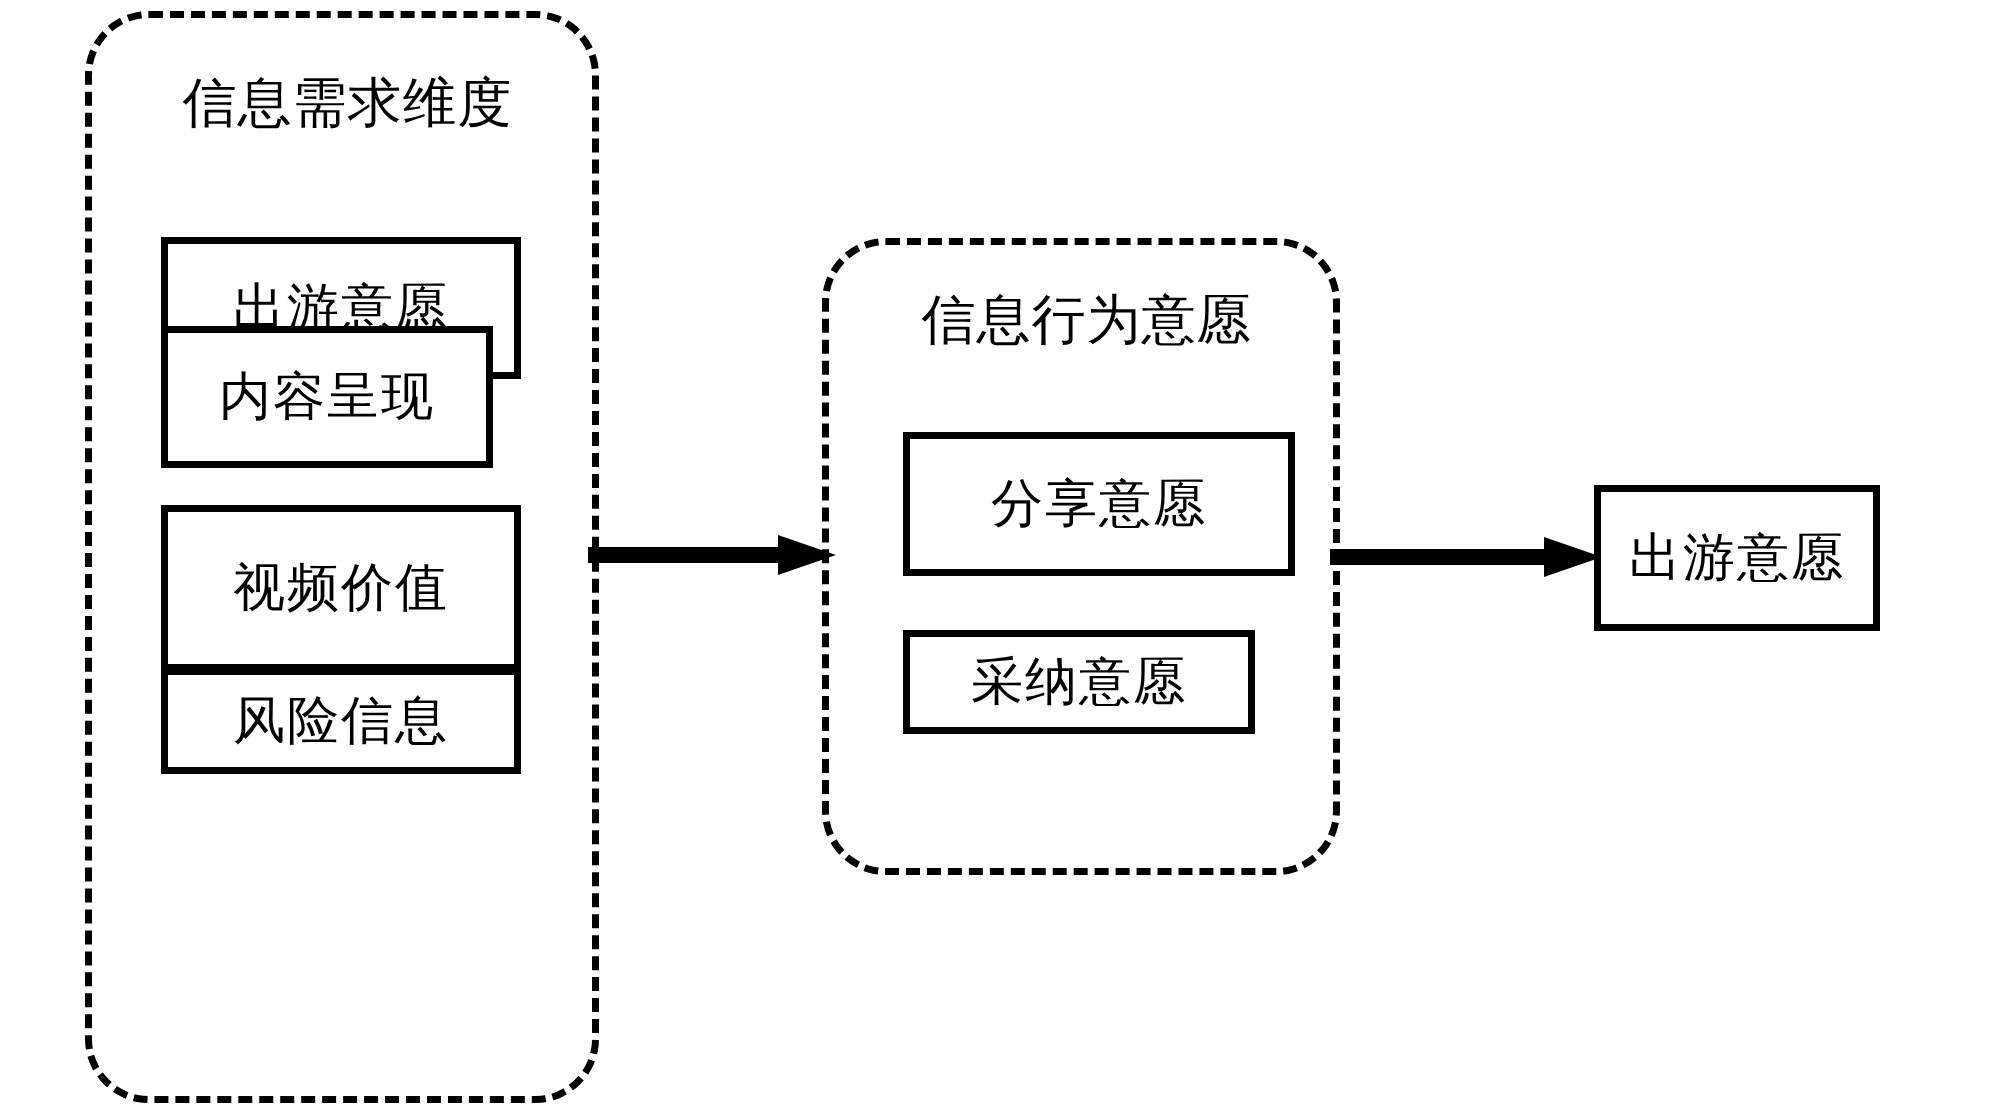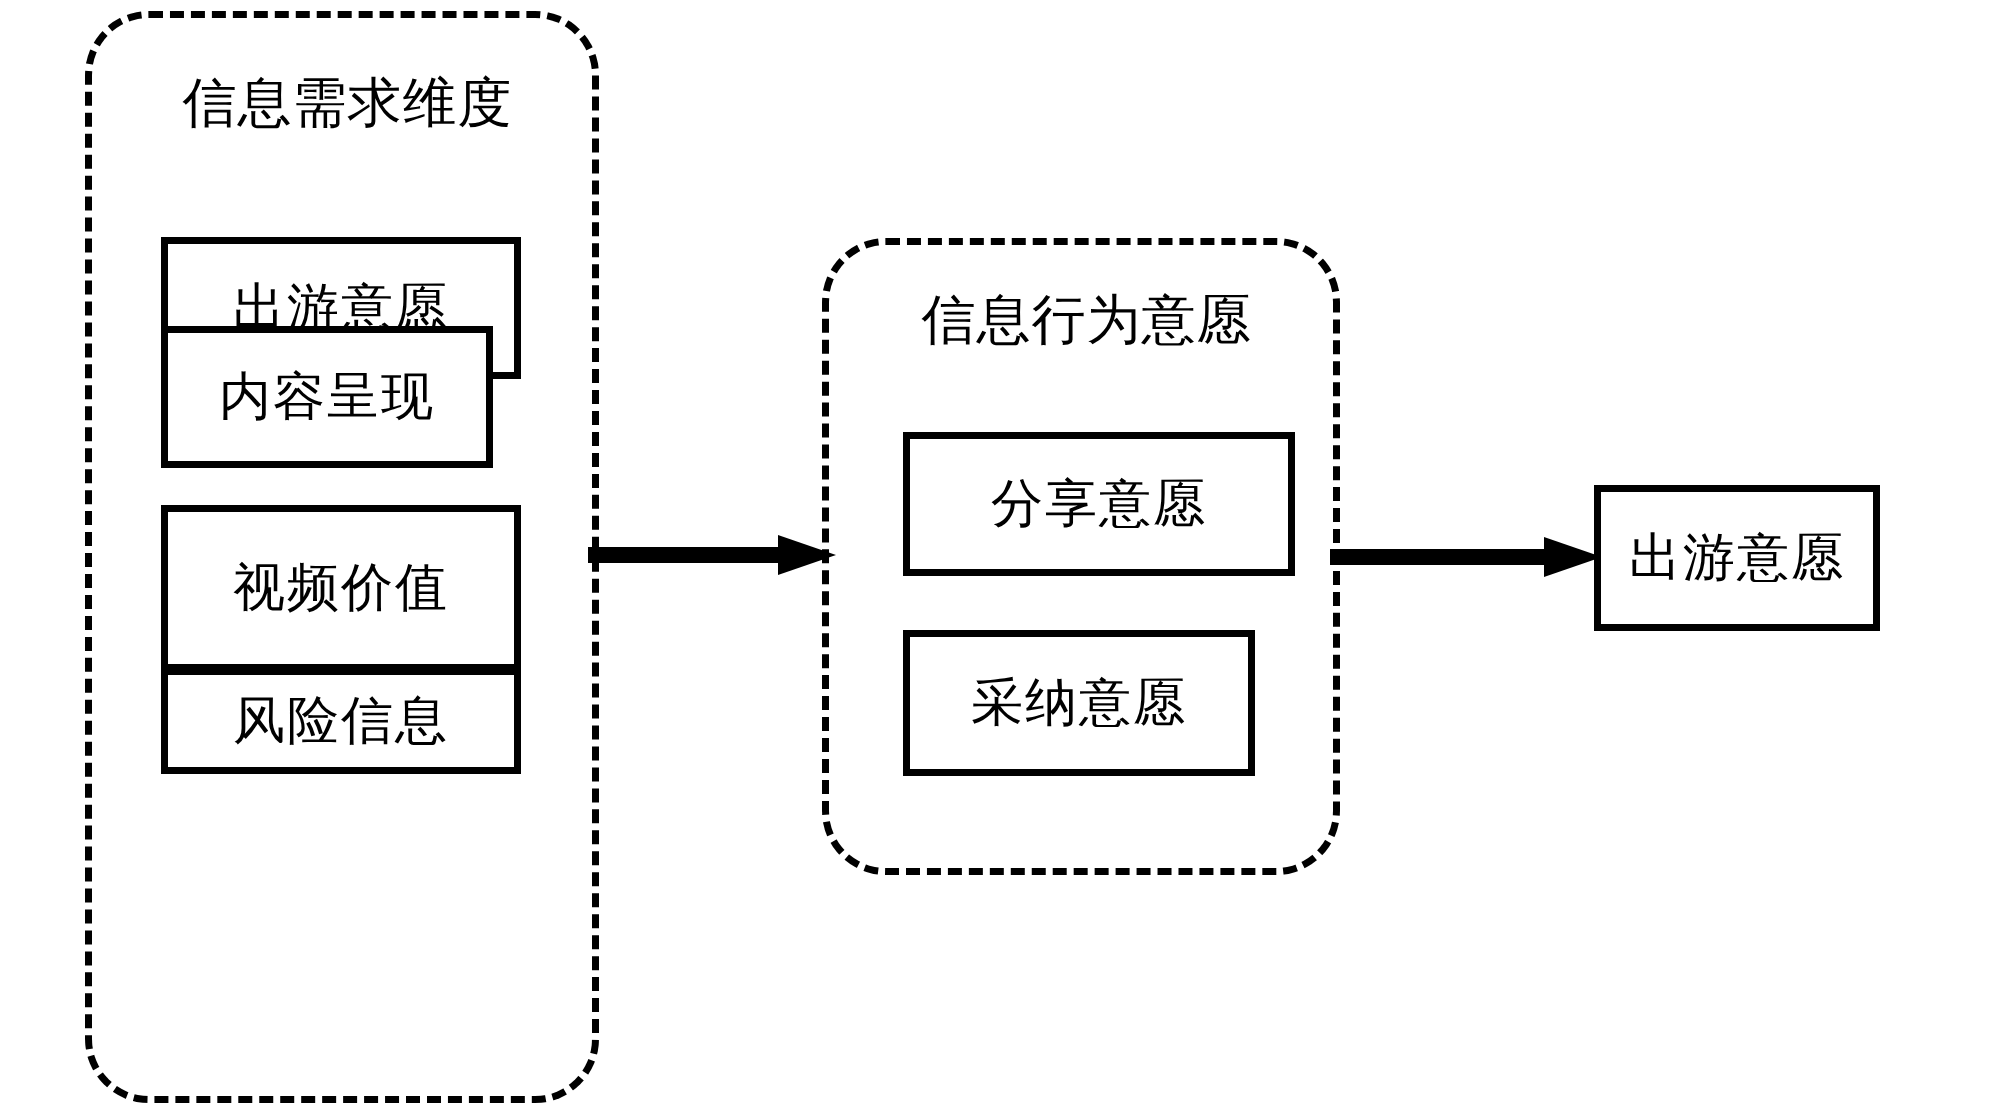--- a/index.html
+++ b/index.html
@@ -70,21 +70,21 @@
   }
 
   
   #node-knowledge { left: 161px; top: 237px; width: 360px; height: 142px; }
   #node-content   { left: 161px; top: 326px; width: 332px; height: 142px; }
   #node-video     { left: 161px; top: 505px; width: 360px; height: 166px; }
   #node-risk      { left: 161px; top: 668px; width: 360px; height: 106px; }
 
   
   #node-share  { left: 903px; top: 432px; width: 392px; height: 144px; }
-  #node-adopt  { left: 903px; top: 630px; width: 352px; height: 146px; }
+  #node-adopt  { left: 903px; top: 630px; width: 352px; height: 104px; }
 
   
   #node-travel { left: 1594px; top: 485px; width: 286px; height: 146px; }
 
   
   .arrow {
     position: absolute;
     height: 40px;
     display: block;
   }

